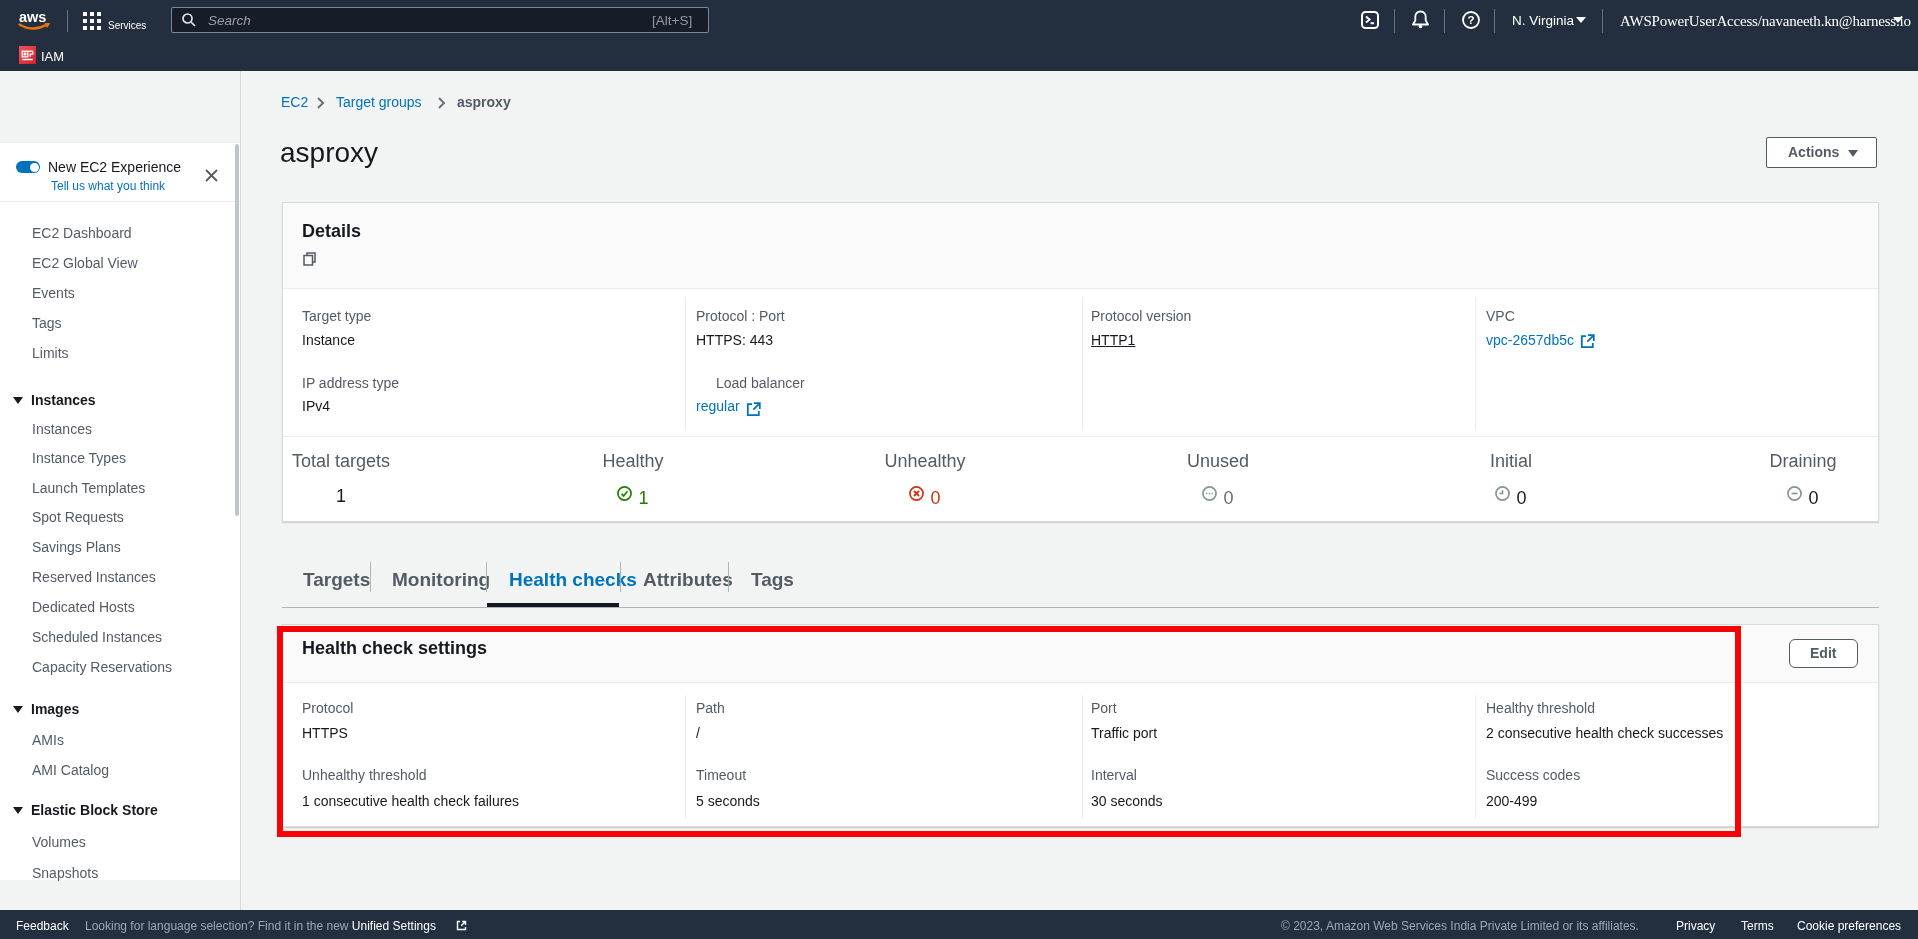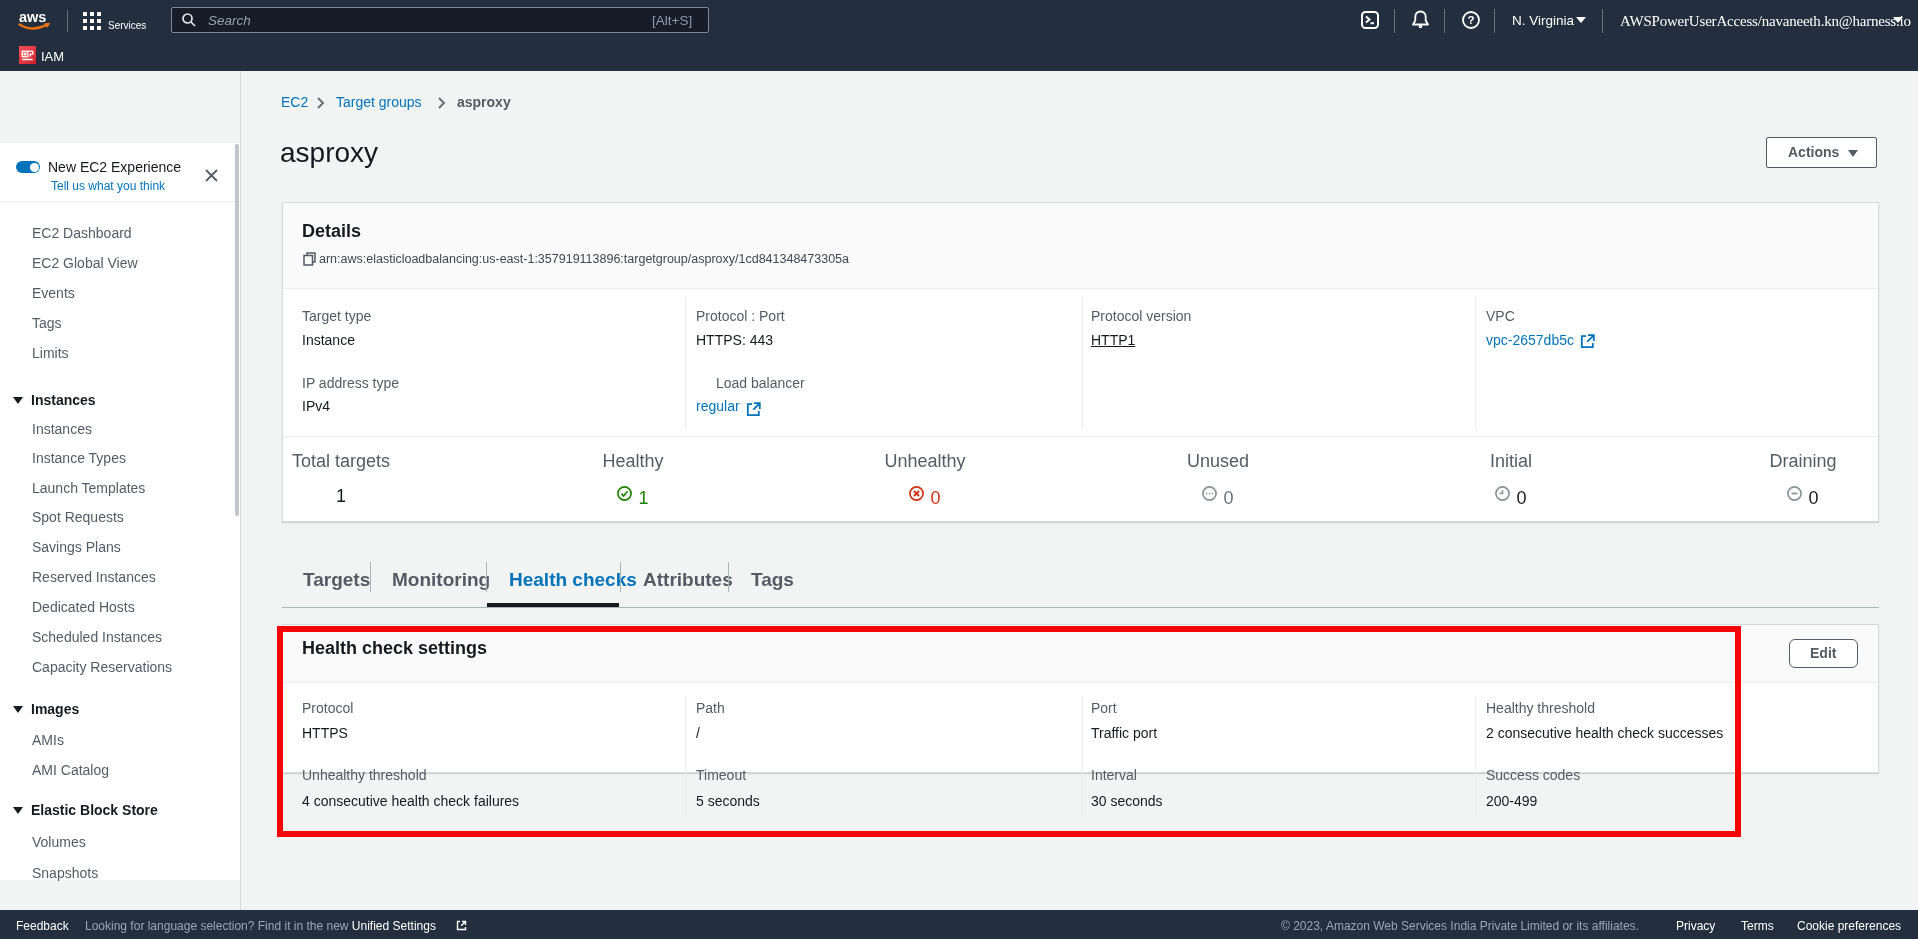--- a/index.html
+++ b/index.html
@@ -158,21 +158,20 @@
     <span style="position:absolute; left:81px; top:12px; width:0; height:0; border-left:5.5px solid transparent; border-right:5.5px solid transparent; border-top:7px solid #545b64;"></span>
   </div>
 
   <div class="card" style="left:282px; top:202px; width:1597px; height:320px;">
     <div class="cardhead" style="height:86px;"></div>
     <div class="abs" style="left:19px; top:18px; font-size:18px; font-weight:bold; color:#16191f;">Details</div>
     <svg class="abs" style="left:20px; top:49px;" width="13" height="14" viewBox="0 0 13 14">
       <rect x="1" y="3.5" width="8.5" height="9.5" fill="none" stroke="#545b64" stroke-width="1.5"></rect>
       <path d="M4 3.5 V1 H12 V10 H9.5" fill="none" stroke="#545b64" stroke-width="1.5"></path>
     </svg>
-    <div class="abs" style="left:36px; top:49px; font-size:12.5px; color:#414750;">arn:aws:elasticloadbalancing:us-east-1:357919113896:targetgroup/asproxy/1cd841348473305a</div>
 
     <div class="coldiv" style="left:402px; top:94px; height:132px;"></div>
     <div class="coldiv" style="left:799px; top:94px; height:132px;"></div>
     <div class="coldiv" style="left:1192px; top:94px; height:132px;"></div>
 
     <div class="lbl" style="left:19px; top:105px;">Target type</div>
     <div class="val" style="left:19px; top:129px;">Instance</div>
     <div class="lbl" style="left:413px; top:105px;">Protocol : Port</div>
     <div class="val" style="left:413px; top:129px;">HTTPS: 443</div>
     <div class="lbl" style="left:808px; top:105px;">Protocol version</div>
@@ -231,41 +230,41 @@
   <div class="tab" style="left:392px; top:569px;">Monitoring</div>
   <div class="abs" style="left:486px; top:562px; width:1px; height:30px; background:#aab7b8;"></div>
   <div class="tab" style="left:509px; top:569px; color:#0073bb;">Health checks</div>
   <div class="abs" style="left:620px; top:562px; width:1px; height:30px; background:#aab7b8;"></div>
   <div class="tab" style="left:643px; top:569px;">Attributes</div>
   <div class="abs" style="left:728px; top:562px; width:1px; height:30px; background:#aab7b8;"></div>
   <div class="tab" style="left:751px; top:569px;">Tags</div>
   <div class="abs" style="left:282px; top:607px; width:1597px; height:1px; background:#aab7b8;"></div>
   <div class="abs" style="left:487px; top:603px; width:132px; height:4px; background:#16191f;"></div>
 
-  <div class="card" style="left:282px; top:624px; width:1597px; height:149px;">
+  <div class="card" style="left:282px; top:624px; width:1597px; height:203px;">
     <div class="cardhead" style="height:58px;"></div>
     <div class="abs" style="left:19px; top:13px; font-size:18px; font-weight:bold; color:#16191f;">Health check settings</div>
 
     <div class="abs" style="left:1506px; top:14px; width:69px; height:29px; background:#fff; border:1px solid #545b64; border-radius:6px;">
       <span style="position:absolute; left:20px; top:5px; font-size:14px; font-weight:bold; color:#545b64;">Edit</span>
     </div>
 
     <div class="coldiv" style="left:402px; top:70px; height:123px;"></div>
     <div class="coldiv" style="left:799px; top:70px; height:123px;"></div>
     <div class="coldiv" style="left:1192px; top:70px; height:123px;"></div>
     <div class="lbl" style="left:19px; top:75px;">Protocol</div>
     <div class="val" style="left:19px; top:100px;">HTTPS</div>
     <div class="lbl" style="left:413px; top:75px;">Path</div>
     <div class="val" style="left:413px; top:100px;">/</div>
     <div class="lbl" style="left:808px; top:75px;">Port</div>
     <div class="val" style="left:808px; top:100px;">Traffic port</div>
     <div class="lbl" style="left:1203px; top:75px;">Healthy threshold</div>
     <div class="val" style="left:1203px; top:100px;">2 consecutive health check successes</div>
     <div class="lbl" style="left:19px; top:142px;">Unhealthy threshold</div>
-    <div class="val" style="left:19px; top:168px;">4 consecutive health check failures</div>
+    <div class="val" style="left:19px; top:168px;">1 consecutive health check failures</div>
     <div class="lbl" style="left:413px; top:142px;">Timeout</div>
     <div class="val" style="left:413px; top:168px;">5 seconds</div>
     <div class="lbl" style="left:808px; top:142px;">Interval</div>
     <div class="val" style="left:808px; top:168px;">30 seconds</div>
     <div class="lbl" style="left:1203px; top:142px;">Success codes</div>
     <div class="val" style="left:1203px; top:168px;">200-499</div>
   </div>
 
   <div class="abs" style="left:277px; top:626px; width:1464px; height:211px; border:6.3px solid #f70505; z-index:20;"></div>
 </div>

